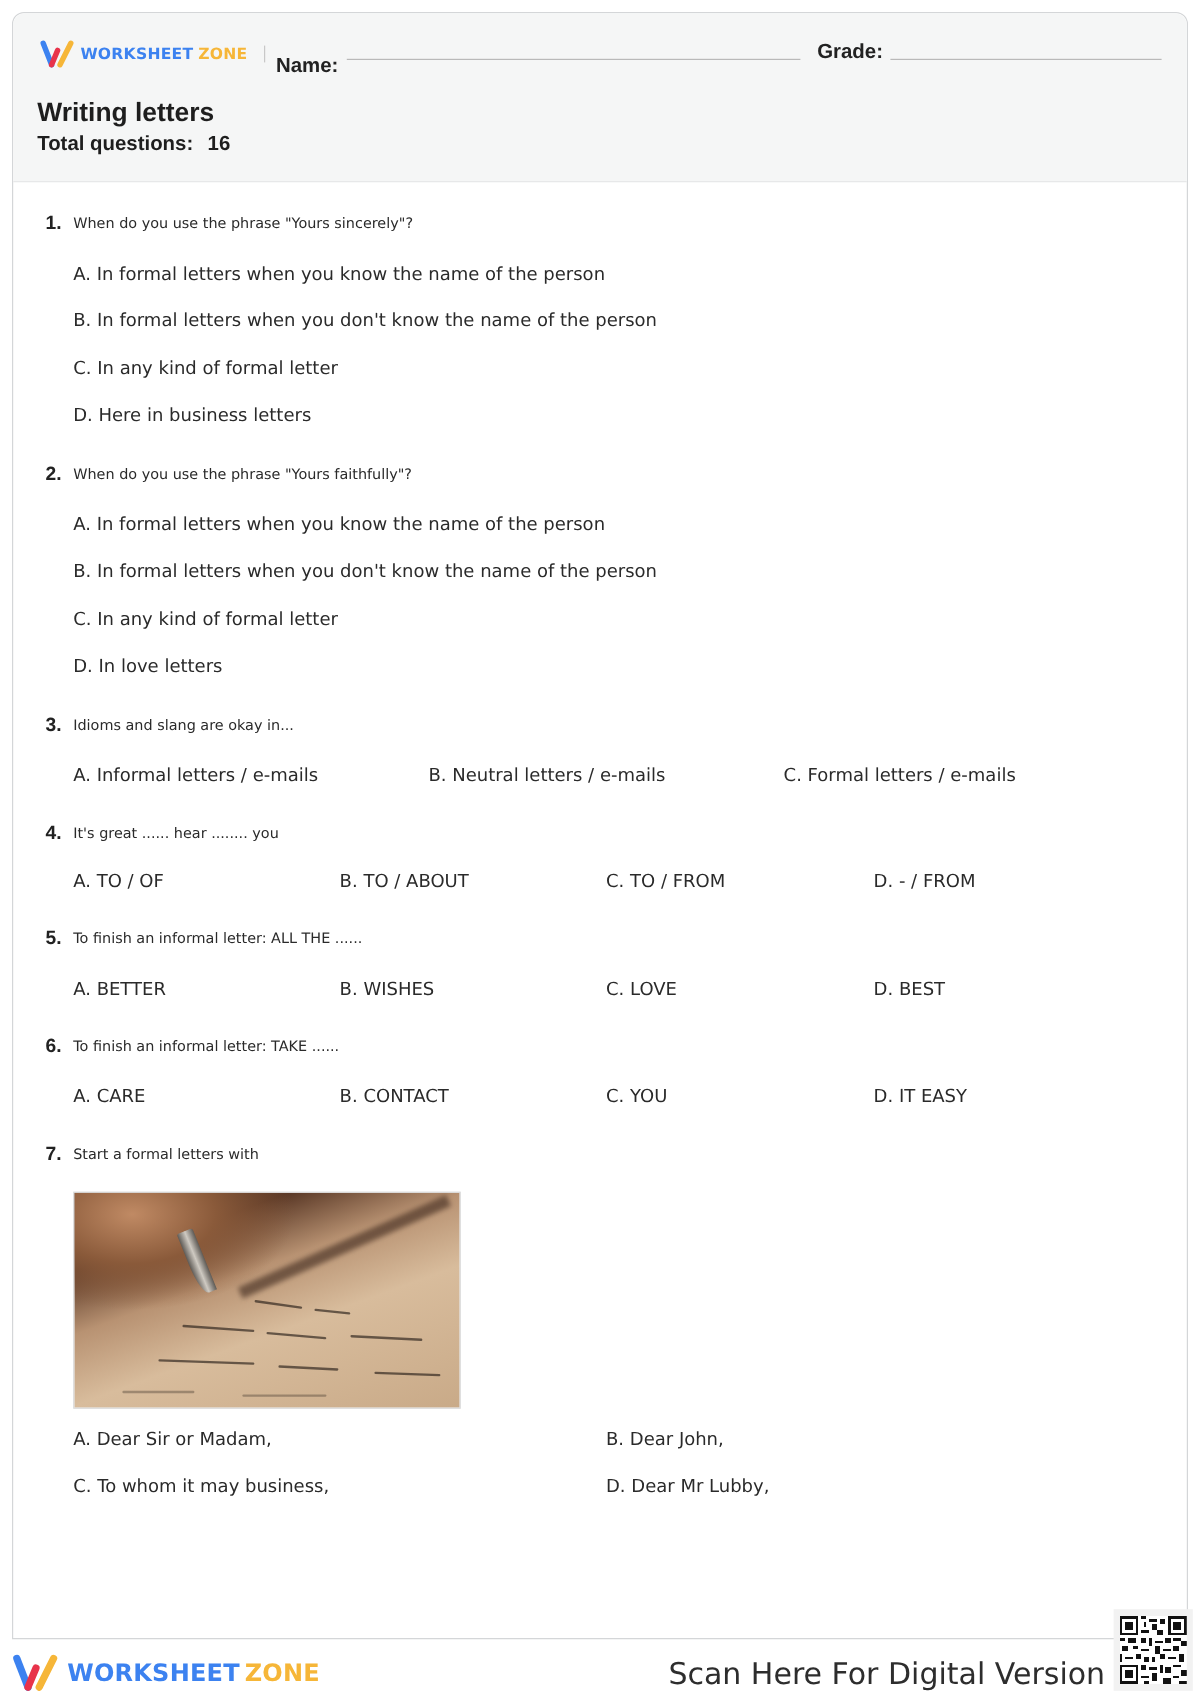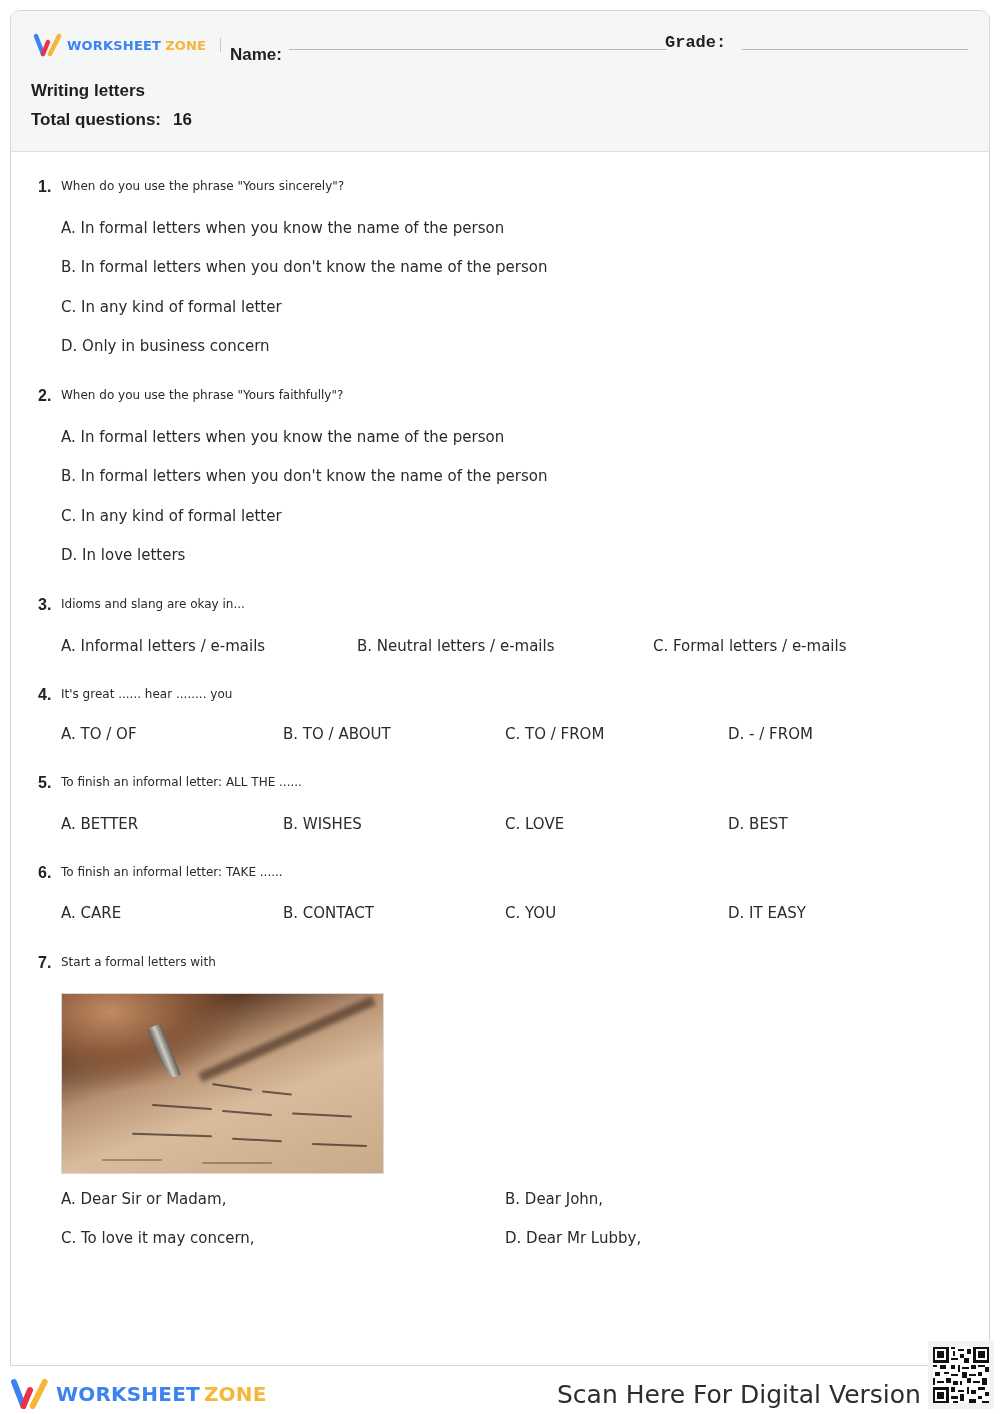--- a/index.html
+++ b/index.html
@@ -18,24 +18,24 @@
   }
   .logo-row { position: absolute; left: 22px; top: 22px; height: 24px; display: flex; align-items: center; }
   .logo-mark { width: 30px; height: 24px; position: relative; }
   .logo-text { font-family: "DejaVu Sans", sans-serif; font-weight: bold; font-size: 13px; letter-spacing: 0.2px; margin-left: 4px; }
   .logo-text .w { color: #3c82f0; margin-top: 11px; }
   .logo-text .z { color: #f6b638; margin-left: 4px; }
   .logo-sep { width: 1px; height: 14px; background: #c8c8c8; margin-left: 14px; }
 
   .name-label { position: absolute; left: 219px; top: 34px; font-family: "Liberation Sans", sans-serif; font-weight: bold; font-size: 17px; color: #222; }
   .name-line { position: absolute; left: 278px; top: 38px; width: 378px; height: 1px; background: #b9b9b9; }
-  .grade-label { position: absolute; left: 654px; top: 22px; font-family: Liberation Mono, monospace; font-weight: bold; font-size: 17px; color: #222; }
+  .grade-label { position: absolute; left: 670px; top: 22px; font-family: Liberation Sans, sans-serif; font-weight: bold; font-size: 17px; color: #222; }
   .grade-line { position: absolute; left: 731px; top: 38px; width: 226px; height: 1px; background: #b9b9b9; }
 
-  .ws-title { position: absolute; left: 20px; top: 70px; font-family: "Liberation Sans", sans-serif; font-weight: bold; font-size: 17px; color: #1e1e1e; }
+  .ws-title { position: absolute; left: 20px; top: 70px; font-family: "Liberation Sans", sans-serif; font-weight: bold; font-size: 22px; color: #1e1e1e; }
   .ws-total { position: absolute; left: 20px; top: 99px; font-family: "Liberation Sans", sans-serif; font-weight: bold; font-size: 17px; color: #1e1e1e; }
   .ws-total span.count { margin-left: 12px; }
   .q-num { position: absolute; left: 27px; font-family: "Liberation Sans", sans-serif; font-weight: bold; font-size: 16px; color: #222; }
   .q-text { position: absolute; left: 50px; font-family: "DejaVu Sans", sans-serif; font-size: 12px; color: #2a2a2a; white-space: nowrap; }
   .opt { position: absolute; font-family: "DejaVu Sans", sans-serif; font-size: 15px; color: #2a2a2a; white-space: nowrap; }
 
   .q7-image {
     position: absolute; left: 50px; top: 982px; width: 323px; height: 181px;
     border: 1px solid #d8d8d8; overflow: hidden;
     background:
@@ -86,21 +86,21 @@
       <span>Total questions:</span><span class="count">16</span>
     </div>
   </div>
 
   <div>
     <div class="q-num" style="top:167px">1.</div>
     <div class="q-text" style="top:168px">When do you use the phrase "Yours sincerely"?</div>
     <div class="opt" style="left:50px;top:208px">A. In formal letters when you know the name of the person</div>
     <div class="opt" style="left:50px;top:247px">B. In formal letters when you don't know the name of the person</div>
     <div class="opt" style="left:50px;top:287px">C. In any kind of formal letter</div>
-    <div class="opt" style="left:50px;top:326px">D. Only in business concern</div>
+    <div class="opt" style="left:50px;top:326px">D. Here in business letters</div>
   </div>
 
   <div>
     <div class="q-num" style="top:376px">2.</div>
     <div class="q-text" style="top:377px">When do you use the phrase "Yours faithfully"?</div>
     <div class="opt" style="left:50px;top:417px">A. In formal letters when you know the name of the person</div>
     <div class="opt" style="left:50px;top:456px">B. In formal letters when you don't know the name of the person</div>
     <div class="opt" style="left:50px;top:496px">C. In any kind of formal letter</div>
     <div class="opt" style="left:50px;top:535px">D. In love letters</div>
   </div>
@@ -152,21 +152,21 @@
       <div class="scribble" style="left:160px;top:118px;width:50px;transform:rotate(5deg)"></div>
       <div class="scribble" style="left:230px;top:120px;width:60px;transform:rotate(3deg)"></div>
       <div class="scribble" style="left:70px;top:140px;width:80px;transform:rotate(2deg)"></div>
       <div class="scribble" style="left:170px;top:145px;width:50px;transform:rotate(3deg)"></div>
       <div class="scribble" style="left:250px;top:150px;width:55px;transform:rotate(2deg)"></div>
       <div class="scribble" style="left:40px;top:165px;width:60px;opacity:.5"></div>
       <div class="scribble" style="left:140px;top:168px;width:70px;opacity:.5"></div>
     </div>
     <div class="opt" style="left:50px;top:1179px">A. Dear Sir or Madam,</div>
     <div class="opt" style="left:494px;top:1179px">B. Dear John,</div>
-    <div class="opt" style="left:50px;top:1218px">C. To love it may concern,</div>
+    <div class="opt" style="left:50px;top:1218px">C. To whom it may business,</div>
     <div class="opt" style="left:494px;top:1218px">D. Dear Mr Lubby,</div>
   </div>
 </div>
 
 <div class="footer-logo">
   <div class="logo-mark">
     <svg width="40" height="32" viewBox="0 0 30 24">
       <line x1="3" y1="3" x2="10" y2="21" stroke="#3c82f0" stroke-width="4.5" stroke-linecap="round"></line>
       <line x1="10" y1="21" x2="15" y2="9" stroke="#e8334a" stroke-width="4.5" stroke-linecap="round"></line>
       <line x1="17" y1="21" x2="26" y2="3" stroke="#f6b638" stroke-width="4.5" stroke-linecap="round"></line>

